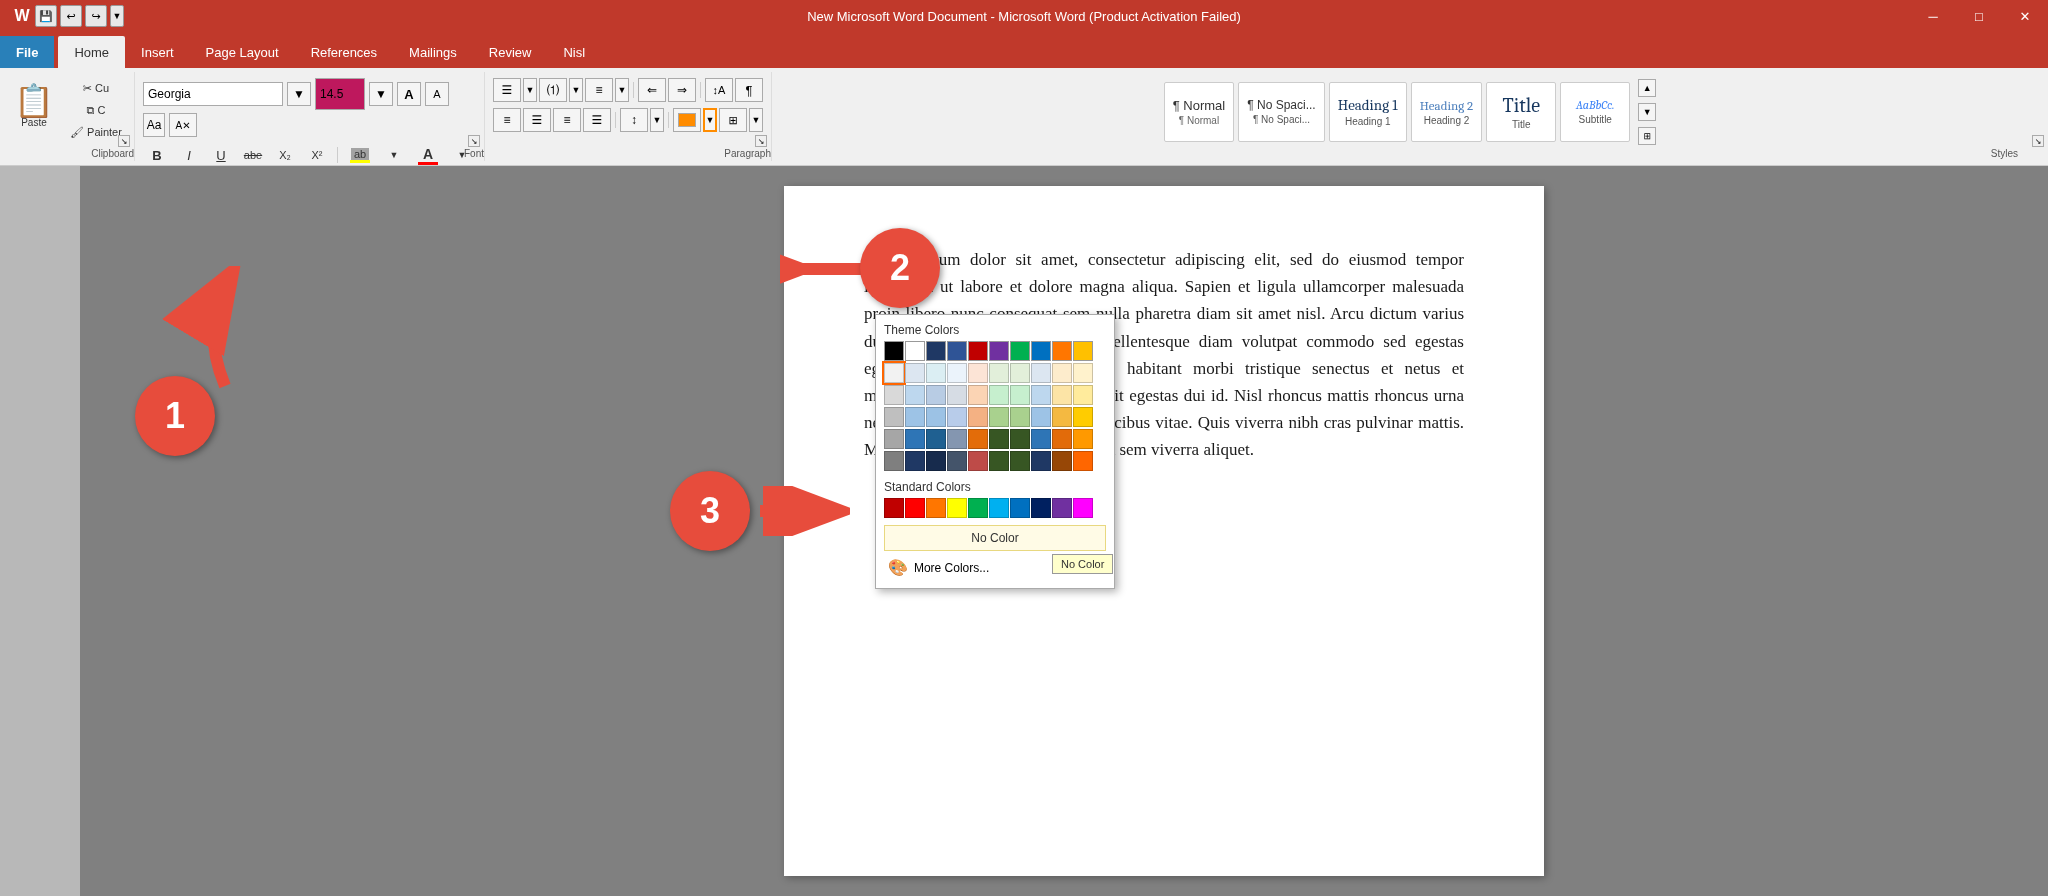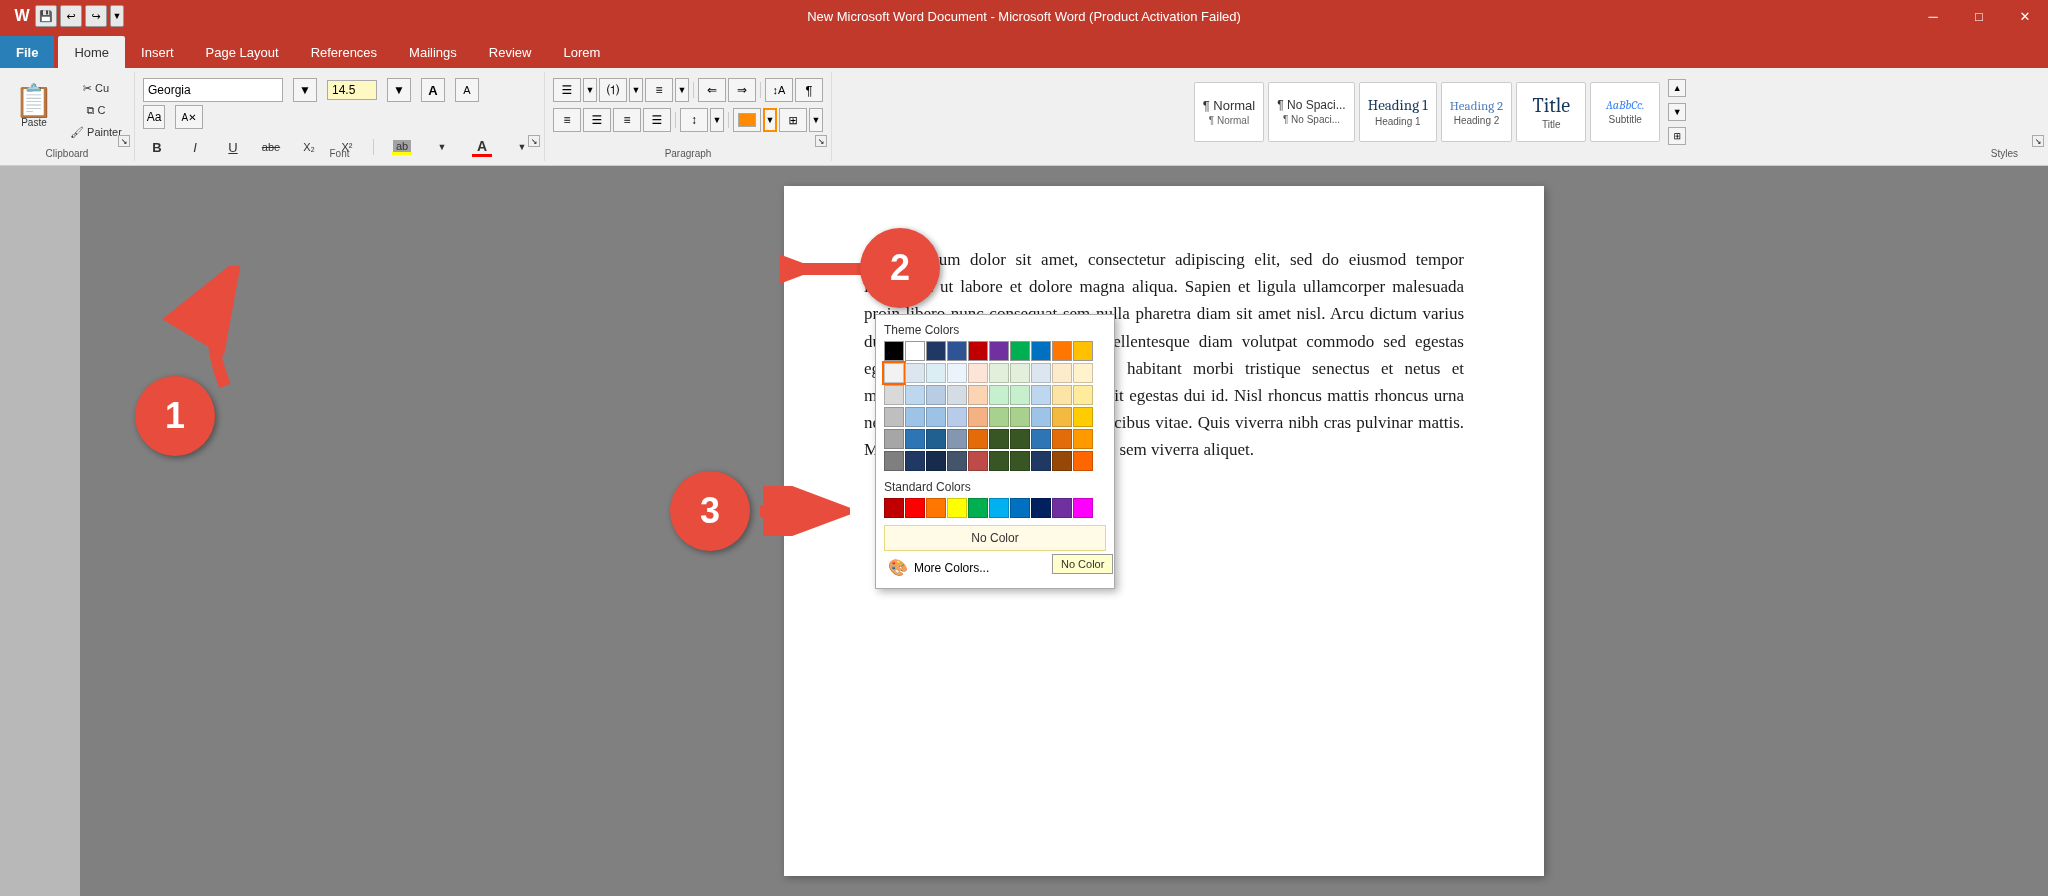--- a/index.html
+++ b/index.html
@@ -99,21 +99,21 @@
       border-right: 1px solid #ddd;
       position: relative;
     }
     .ribbon-group-label {
       font-size: 10px;
       color: #555;
       position: absolute;
       bottom: 2px;
       left: 0;
       right: 0;
-      text-align: center;
+      text-align: right;
     }
     .ribbon-group-content {
       display: flex;
       align-items: flex-start;
       gap: 4px;
       flex: 1;
       padding-bottom: 14px;
     }
     .ribbon-btn {
       display: flex;
@@ -132,37 +132,37 @@
     
     .font-controls {
       display: flex;
       flex-direction: column;
       gap: 3px;
       padding-bottom: 14px;
     }
     .font-row1, .font-row2 {
       display: flex;
       align-items: center;
-      gap: 10px;
+      gap: 4px;
     }
     .font-name-box {
       width: 140px;
       height: 24px;
       border: 1px solid #aaa;
       padding: 0 4px;
       font-size: 12px;
       background: white;
     }
     .font-size-box {
       width: 50px;
-      height: 20px;
+      height: 32px;
       border: 1px solid #aaa;
       padding: 0 4px;
       font-size: 12px;
-      background: #fef9c3;
+      background: #be185d;
     }
     .small-btn {
       width: 24px;
       height: 24px;
       border: 1px solid #aaa;
       background: #f5f5f5;
       display: flex;
       align-items: center;
       justify-content: center;
       cursor: pointer;
@@ -443,21 +443,21 @@
 </div>
 
 <div class="ribbon-tabs">
   <div class="ribbon-tab file">File</div>
   <div class="ribbon-tab active">Home</div>
   <div class="ribbon-tab">Insert</div>
   <div class="ribbon-tab">Page Layout</div>
   <div class="ribbon-tab">References</div>
   <div class="ribbon-tab">Mailings</div>
   <div class="ribbon-tab">Review</div>
-  <div class="ribbon-tab">Lorem</div>
+  <div class="ribbon-tab">Nisl</div>
 </div>
 
 <div class="ribbon">
 
   <div class="ribbon-group" style="min-width:90px;">
     <div class="ribbon-group-content" style="align-items: flex-start; gap: 6px;">
       <div class="ribbon-btn" style="min-width:52px; height:64px; justify-content:center;">
         <div style="font-size:32px; line-height:1;">📋</div>
         <div class="btn-label">Paste</div>
       </div>

